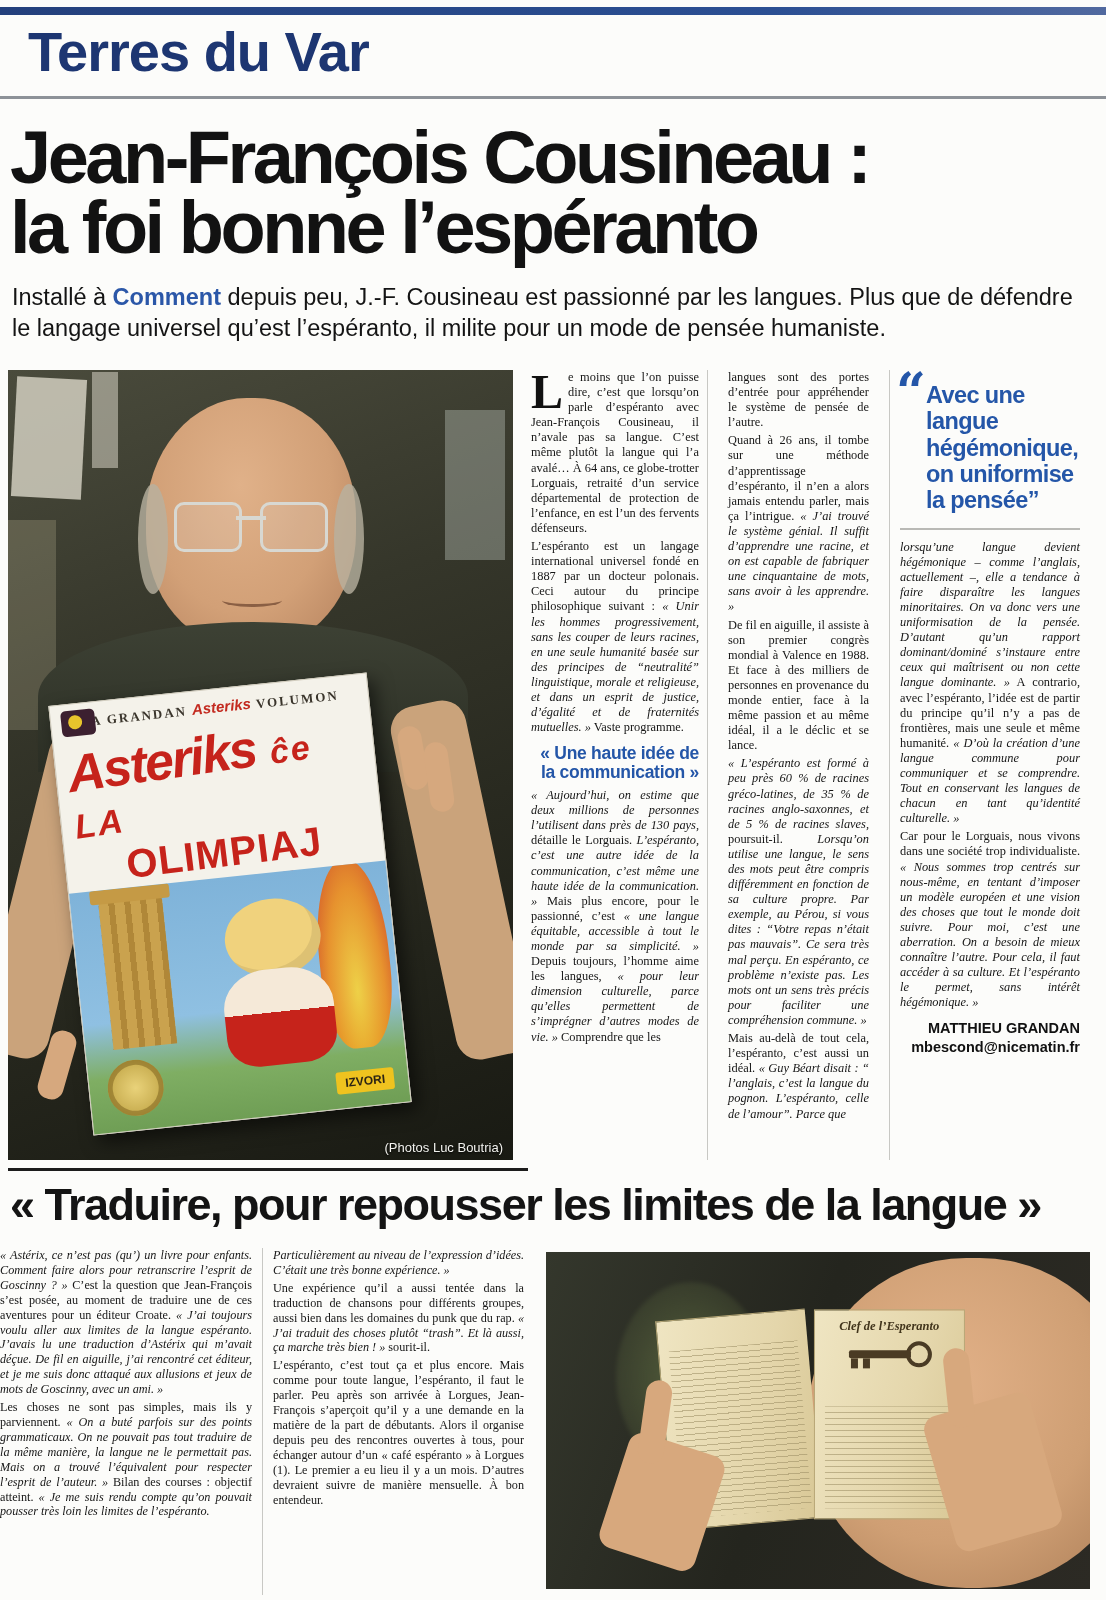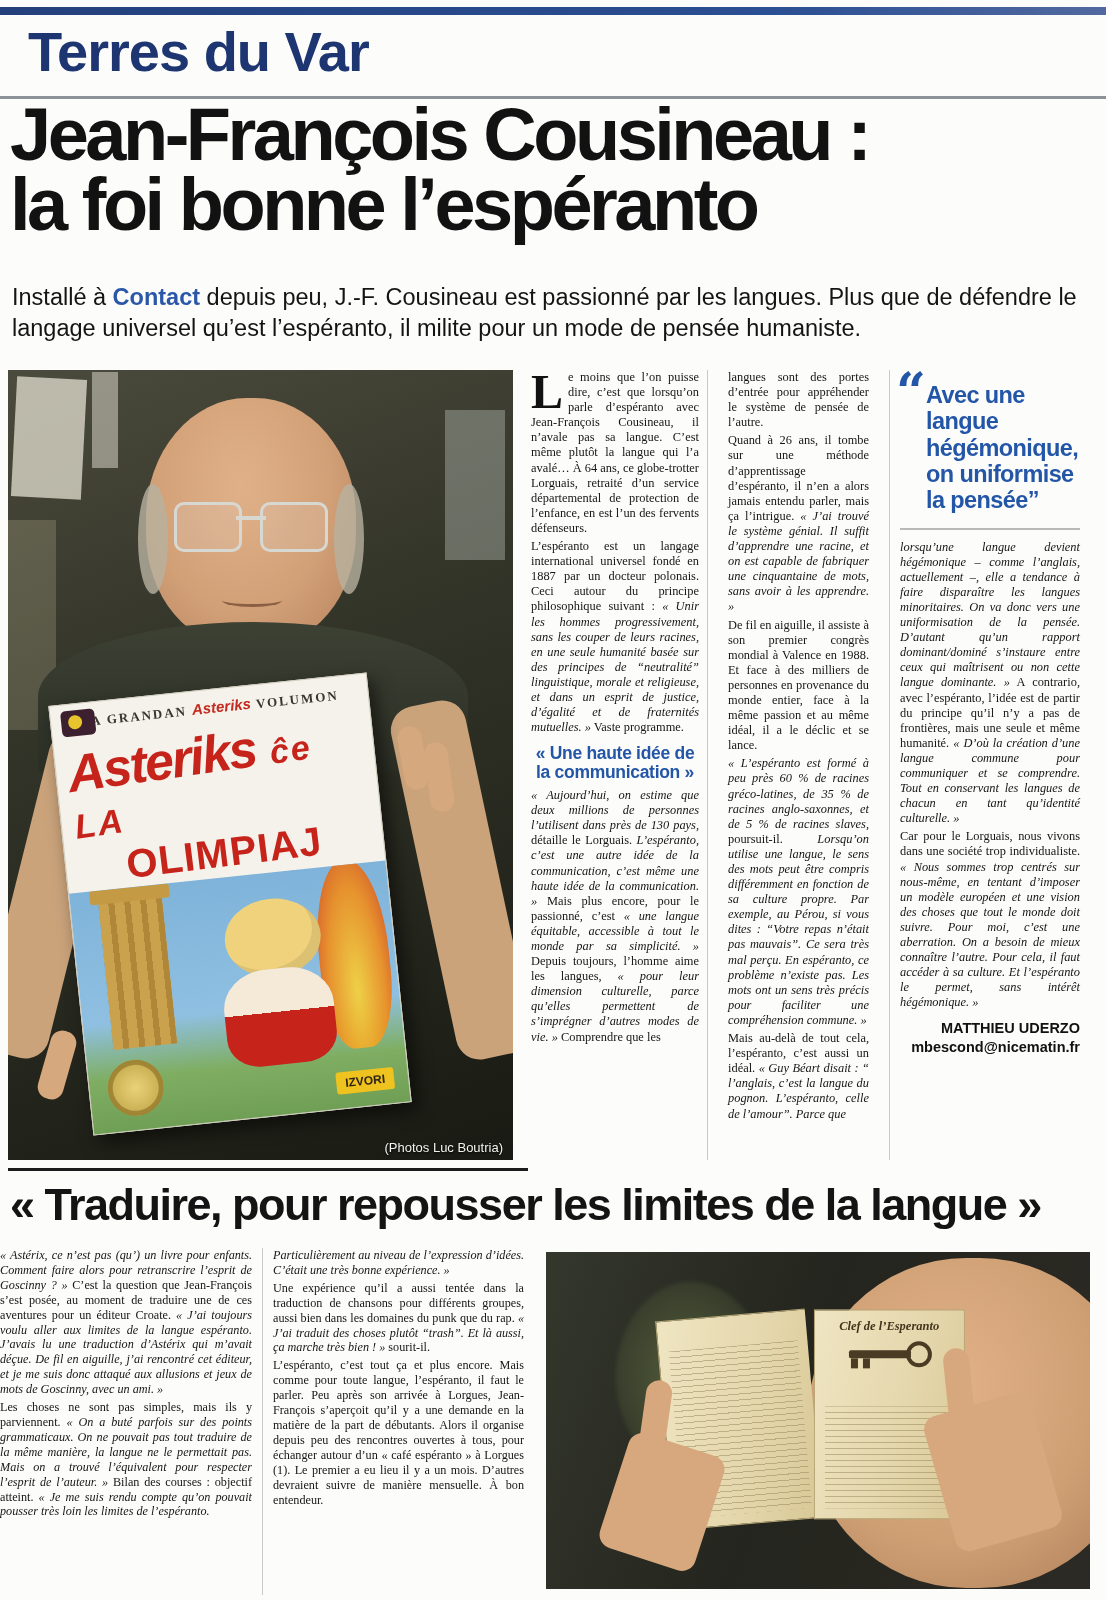--- a/index.html
+++ b/index.html
@@ -5,39 +5,39 @@
   html,body{margin:0;padding:0;background:#d9d9d6;}
   .paper{position:relative;width:1106px;height:1600px;margin:0 auto;background:#fcfcfa;
          font-family:"Liberation Serif",serif;color:#151515;overflow:hidden;}
   
   .topbar{position:absolute;top:7px;left:0;right:0;height:8px;
           background:linear-gradient(90deg,#24407c 0%,#2b4f93 70%,#51699f 100%);}
   .kicker{position:absolute;top:24px;left:28px;display:flex;align-items:baseline;gap:20px;white-space:nowrap;}
   .k-sec{font:700 56px/1 "Liberation Sans",sans-serif;color:#1d3672;letter-spacing:-1px;}
   .k-lab{font:800 40px/1 "Liberation Sans",sans-serif;color:#2b57a8;letter-spacing:-1px;}
   .grayrule{position:absolute;top:96px;left:0;right:0;height:3px;background:#8d9298;}
-  .headline{position:absolute;top:100px;left:10px;margin:0;font:900 74px/0.95 "Liberation Sans",sans-serif;
+  .headline{position:absolute;top:123px;left:10px;margin:0;font:900 74px/0.95 "Liberation Sans",sans-serif;
             color:#121212;letter-spacing:-3.5px;}
   .headline span{display:block;}
   .standfirst{position:absolute;top:282px;left:12px;width:1082px;margin:0;
               font:400 23.5px/1.3 "Liberation Sans",sans-serif;color:#141414;}
   .sf-place{font-weight:800;color:#2b57a8;}
   
   .main{position:absolute;top:370px;left:8px;width:1090px;height:790px;display:flex;}
   .cols{display:flex;padding-left:10px;}
   .col{box-sizing:border-box;height:790px;overflow:hidden;text-align:justify;
        font-size:12.4px;line-height:15.1px;hyphens:auto;}
   .c1{width:184px;padding:0 8px;}
   .c2{width:182px;padding:0 20px;border-left:1px solid #c8c8c4;}
   .c3{width:199px;padding:0 8px 0 10px;border-left:1px solid #c8c8c4;display:flex;flex-direction:column;}
   .art-p{margin:0 0 3px 0;}
   .it{font-style:italic;}
   .dropcap{float:left;font:700 48px/39px "Liberation Serif",serif;padding:2px 5px 0 0;color:#111;}
   .col-subhead{margin:9px 0 6px 0;font:800 17.5px/1.08 "Liberation Sans",sans-serif;
-               color:#2456a8;text-align:center;letter-spacing:-0.3px;}
+               color:#2456a8;text-align:right;letter-spacing:-0.3px;}
   .pullquote{position:relative;margin:2px 0 10px 0;padding:10px 0 14px 26px;border-bottom:2px solid #b9b9b5;}
   .pq-mark{position:absolute;left:-4px;top:-6px;font:900 52px/1 "DejaVu Serif",serif;color:#2456a8;}
   .pq-text{font:800 23.5px/1.12 "Liberation Sans",sans-serif;color:#2456a8;letter-spacing:-0.6px;text-align:left;}
   .byline{margin-top:6px;text-align:right;font:700 14.5px/1.25 "Liberation Sans",sans-serif;color:#111;}
   
   .photo-main{flex:none;position:relative;width:505px;height:790px;margin:0;overflow:hidden;
               background:linear-gradient(160deg,#4a4b3c 0%,#35362a 35%,#23241b 75%,#191a13 100%);}
   .shelf{position:absolute;background:#e4e0d2;opacity:.75;}
   .s1{left:6px;top:8px;width:70px;height:120px;transform:rotate(3deg);}
   .s2{left:84px;top:2px;width:26px;height:96px;opacity:.5;}
@@ -137,21 +137,21 @@
   <div class="kicker">
     <span class="k-sec">Terres du Var</span>
   </div>
   <div class="grayrule"></div>
 
   <h1 class="headline">
     <span>Jean-François Cousineau :</span>
     <span>la foi bonne l’espéranto</span>
   </h1>
 
-  <p class="standfirst"><span>Installé à </span><span class="sf-place">Contact</span><span> depuis peu, J.-F. Cousineau est passionné par les langues. Plus que de défendre le langage universel qu’est l’espéranto, il milite pour un mode de pensée humaniste.</span></p>
+  <p class="standfirst"><span>Installé à </span><span class="sf-place">Comment</span><span> depuis peu, J.-F. Cousineau est passionné par les langues. Plus que de défendre le langage universel qu’est l’espéranto, il milite pour un mode de pensée humaniste.</span></p>
 
   <div class="main">
 
     <figure class="photo-main">
       <div class="shelf s1"></div>
       <div class="shelf s2"></div>
       <div class="shelf s3"></div>
       <div class="shelf s4"></div>
       <div class="head">
         <div class="hair"></div>
@@ -210,21 +210,21 @@
       <div class="col c3">
         <div class="pullquote">
           <span class="pq-mark">“</span>
           <div class="pq-text">Avec une langue hégémonique, on uniformise la pensée”</div>
         </div>
         <div>
             <p class="art-p"><span class="it">lorsqu’une langue devient hégémonique – comme l’anglais, actuellement –, elle a tendance à faire disparaître les langues minoritaires. On va donc vers une uniformisation de la pensée. D’autant qu’un rapport dominant/dominé s’instaure entre ceux qui maîtrisent ou non cette langue dominante. »</span><span> A contrario, avec l’espéranto, l’idée est de partir du principe qu’il n’y a pas de frontières, mais une seule et même humanité. </span><span class="it">« D’où la création d’une langue commune pour communiquer et se comprendre. Tout en conservant les langues de chacun en tant qu’identité culturelle. »</span></p>
             <p class="art-p"><span>Car pour le Lorguais, nous vivons dans une société trop individualiste. </span><span class="it">« Nous sommes trop centrés sur nous-même, en tentant d’imposer un modèle européen et une vision des choses que tout le monde doit suivre. Pour moi, c’est une aberration. On a besoin de mieux connaître l’autre. Pour cela, il faut accéder à sa culture. Et l’espéranto le permet, sans intérêt hégémonique. »</span></p>
           </div>
         <div class="byline">
-          <div>MATTHIEU UDERZO</div>
+          <div>MATTHIEU GRANDAN</div>
           <div>mbescond@nicematin.fr</div>
         </div>
       </div>
     </div>
   </div>
 
   <div class="blackrule"></div>
   <h2 class="b-head">« Traduire, pour repousser les limites de la langue »</h2>
 
   <div class="bottom">

